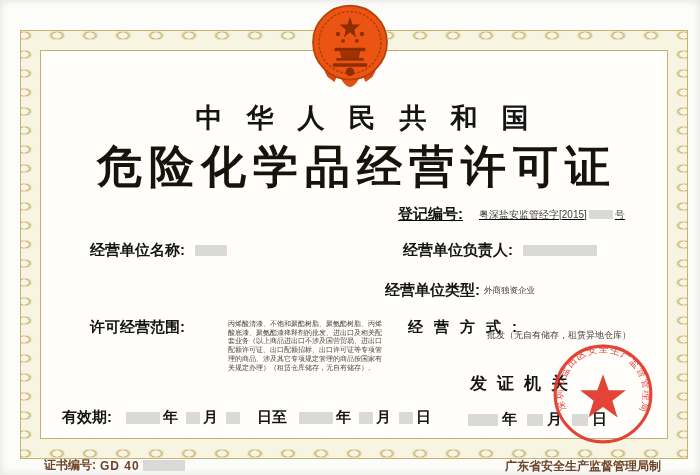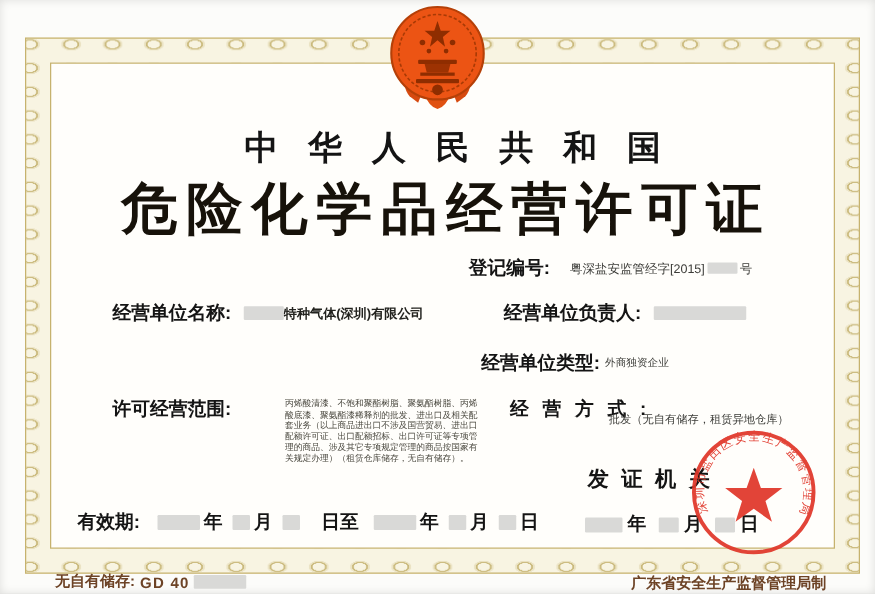--- a/index.html
+++ b/index.html
@@ -51,31 +51,30 @@
     <rect x="32" y="52" width="36" height="4" rx="1" fill="#8f2d00"></rect>
     <path d="M38 56 h24 l-2 8 h-20 z" fill="#9d3202"></path>
     <rect x="34" y="64" width="32" height="3" fill="#8f2d00"></rect>
     <rect x="30" y="70" width="40" height="4" rx="1" fill="#8f2d00"></rect>
     <circle cx="50" cy="80" r="5" fill="#8f2d00"></circle>
   </svg>
 
   <div class="abs center country-title">中华人民共和国</div>
   <div class="abs center license-title">危险化学品经营许可证</div>
 
-  <div class="abs row" style="left:375px;top:205px;">
+  <div class="abs row" style="left:398px;top:205px;text-decoration:underline;">
     <span class="lbl">登记编号:</span>
     <span class="val" style="font-size:10px;margin-left:16px;">粤深盐安监管经字[2015]</span>
     <span class="redact" style="width:24px;height:9px;margin:0 2px;"></span>
     <span class="val" style="font-size:10px;">号</span>
   </div>
 
   <div class="abs row" style="left:90px;top:241px;">
     <span class="lbl">经营单位名称:</span>
     <span class="redact" style="width:32px;height:11px;margin-left:10px;"></span>
-    <span class="val" style="font-size:10.5px;font-weight:600;color:#23231f;">特种气体(深圳)有限公司</span>
   </div>
   <div class="abs row" style="left:403px;top:241px;text-align:center;">
     <span class="lbl">经营单位负责人:</span>
     <span class="redact" style="width:74px;height:11px;margin-left:10px;"></span>
   </div>
 
   <div class="abs row" style="left:385px;top:281px;">
     <span class="lbl">经营单位类型:</span>
     <span class="val" style="font-size:8.5px;margin-left:4px;">外商独资企业</span>
   </div>
@@ -124,19 +123,19 @@
     <polygon points="50,31 55.5,46.5 72,46.5 59,56.5 64,72.5 50,62.5 36,72.5 41,56.5 28,46.5 44.5,46.5" fill="#e0372a"></polygon>
     <defs>
       <path id="sealArc" d="M 16 68 A 39 39 0 1 1 84 68" fill="none"></path>
     </defs>
     <text font-size="9.5" fill="#e0372a" letter-spacing="1" style="font-family:'Liberation Sans',sans-serif;">
       <textPath href="#sealArc" startOffset="2%">深圳市盐田区安全生产监督管理局</textPath>
     </text>
   </svg>
 
   <div class="abs row footer-txt" style="left:44px;top:457px;">
-    <span>无自有储存:</span>
+    <span>证书编号:</span>
     <span style="margin-left:4px;letter-spacing:1px;">GD 40</span>
     <span class="redact" style="width:42px;height:11px;margin-left:3px;"></span>
   </div>
   <div class="abs footer-txt" style="left:505px;top:458px;">广东省安全生产监督管理局制</div>
 
 </div>
 
 </body></html>

